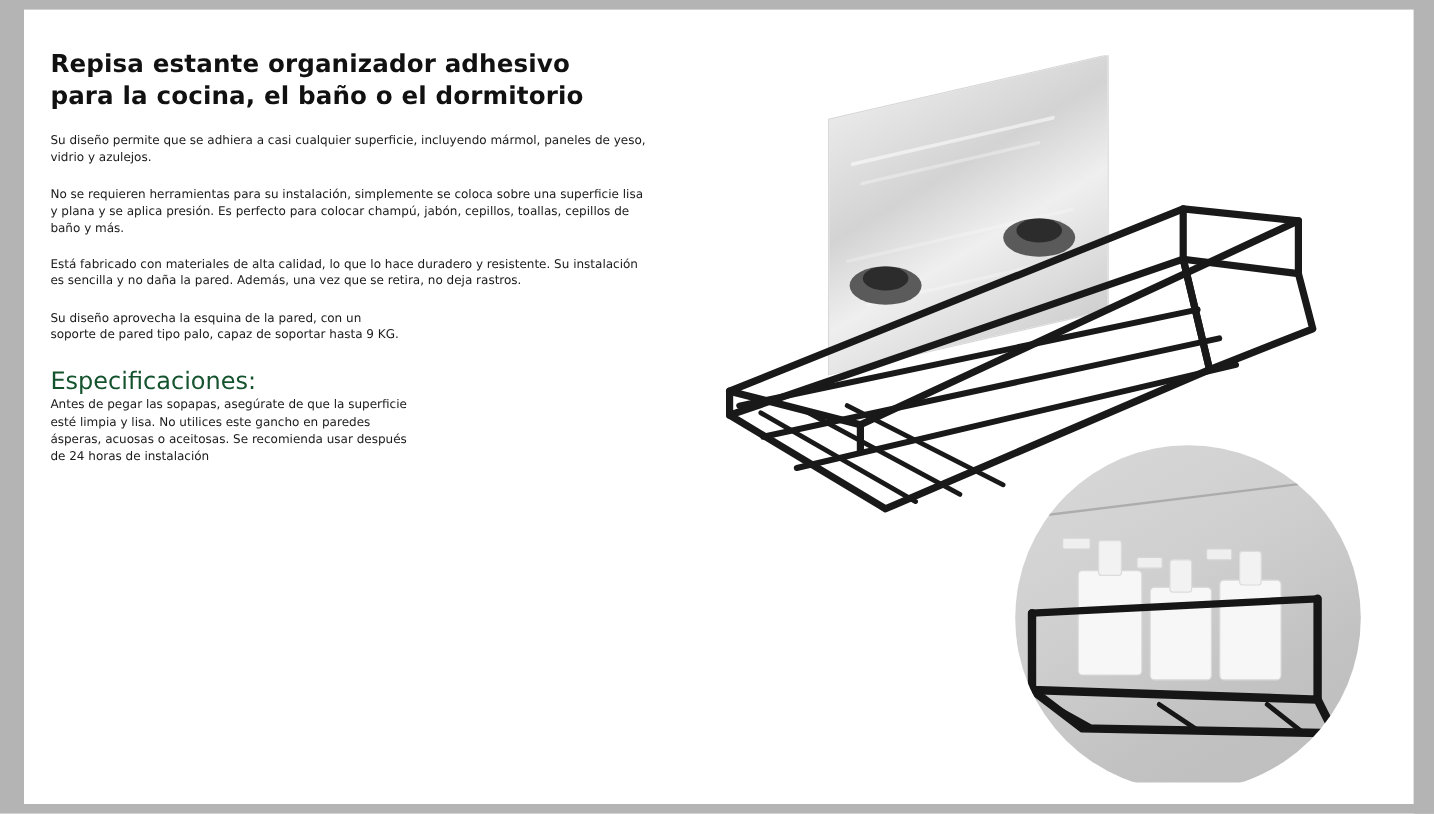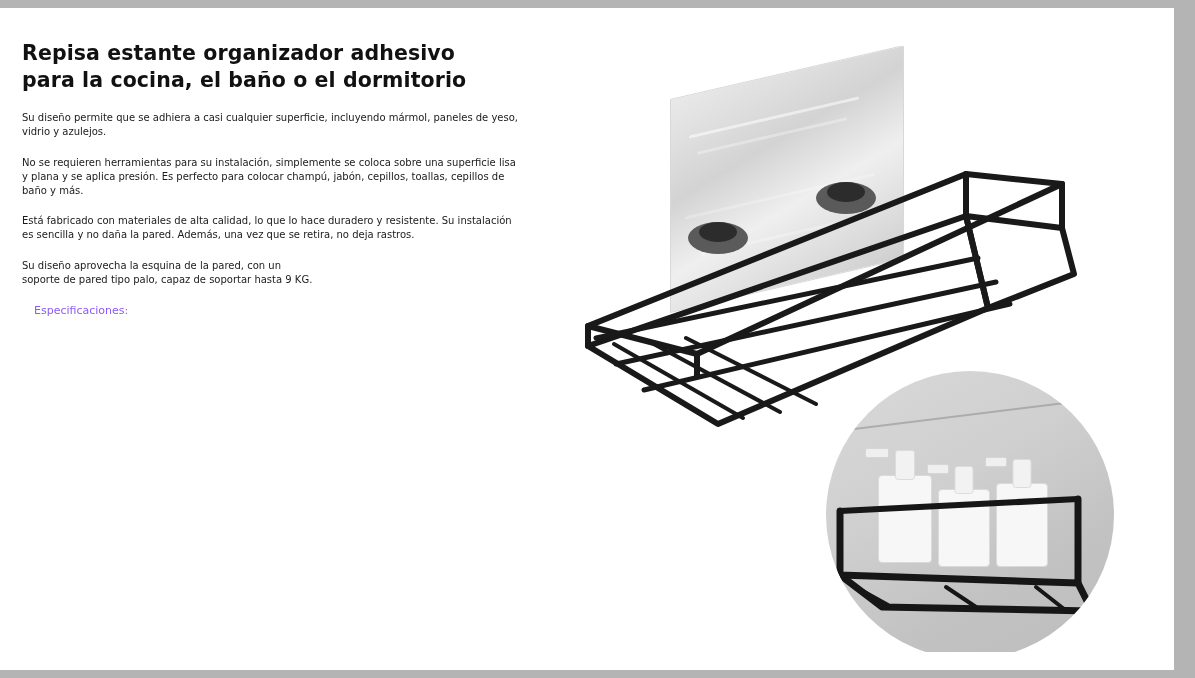--- a/index.html
+++ b/index.html
@@ -8,21 +8,21 @@
   }
   body {
     width: 1195px;
     height: 678px;
     background: #b4b4b4;
     font-family: "DejaVu Sans", sans-serif;
     overflow: hidden;
   }
   .page {
     position: absolute;
-    left: 0;
+    left: 20px;
     top: 8px;
     width: 1174px;
     height: 662px;
     background: #ffffff;
     box-sizing: border-box;
   }
   .right-strip {
     position: absolute;
     right: 0;
     top: 0;
@@ -54,24 +54,24 @@
     white-space: pre-line;
   }
   .para.narrow {
     max-width: 300px;
   }
   .para.spec {
     max-width: 310px;
     margin-bottom: 0;
   }
   .spec-head {
-    font-size: 11px;
+    font-size: 20px;
     line-height: 1.42;
-    color: #8b5cf6;
-    margin: 12px;
+    color: #14532d;
+    margin: 0;
   }
   .image-panel {
     position: absolute;
     left: 558px;
     top: 38px;
     width: 596px;
     height: 606px;
     background: #ffffff;
     overflow: hidden;
   }
@@ -152,20 +152,21 @@
     <p class="para">Su diseño permite que se adhiera a casi cualquier superficie, incluyendo mármol, paneles de yeso, vidrio y azulejos.</p>
 
     <p class="para">No se requieren herramientas para su instalación, simplemente se coloca sobre una superficie lisa y plana y se aplica presión. Es perfecto para colocar champú, jabón, cepillos, toallas, cepillos de baño y más.</p>
 
     <p class="para">Está fabricado con materiales de alta calidad, lo que lo hace duradero y resistente. Su instalación es sencilla y no daña la pared. Además, una vez que se retira, no deja rastros.</p>
 
     <p class="para narrow">Su diseño aprovecha la esquina de la pared, con un soporte de pared tipo palo, capaz de soportar hasta 9 KG.</p>
 
     <p class="spec-head">Especificaciones:</p>
 
+    <p class="para spec">Antes de pegar las sopapas, asegúrate de que la superficie esté limpia y lisa. No utilices este gancho en paredes ásperas, acuosas o aceitosas. Se recomienda usar después de 24 horas de instalación</p>
   </div>
 
   <div class="image-panel">
 
     <div class="shelf-stage">
 
       <div class="adhesive-pad">
         <div class="pad-streak" style="left:18px; top:40px; width:170px;"></div>
         <div class="pad-streak" style="left:26px; top:58px; width:150px; opacity:.6;"></div>
         <div class="pad-streak" style="left:14px; top:120px; width:190px; opacity:.45;"></div>

